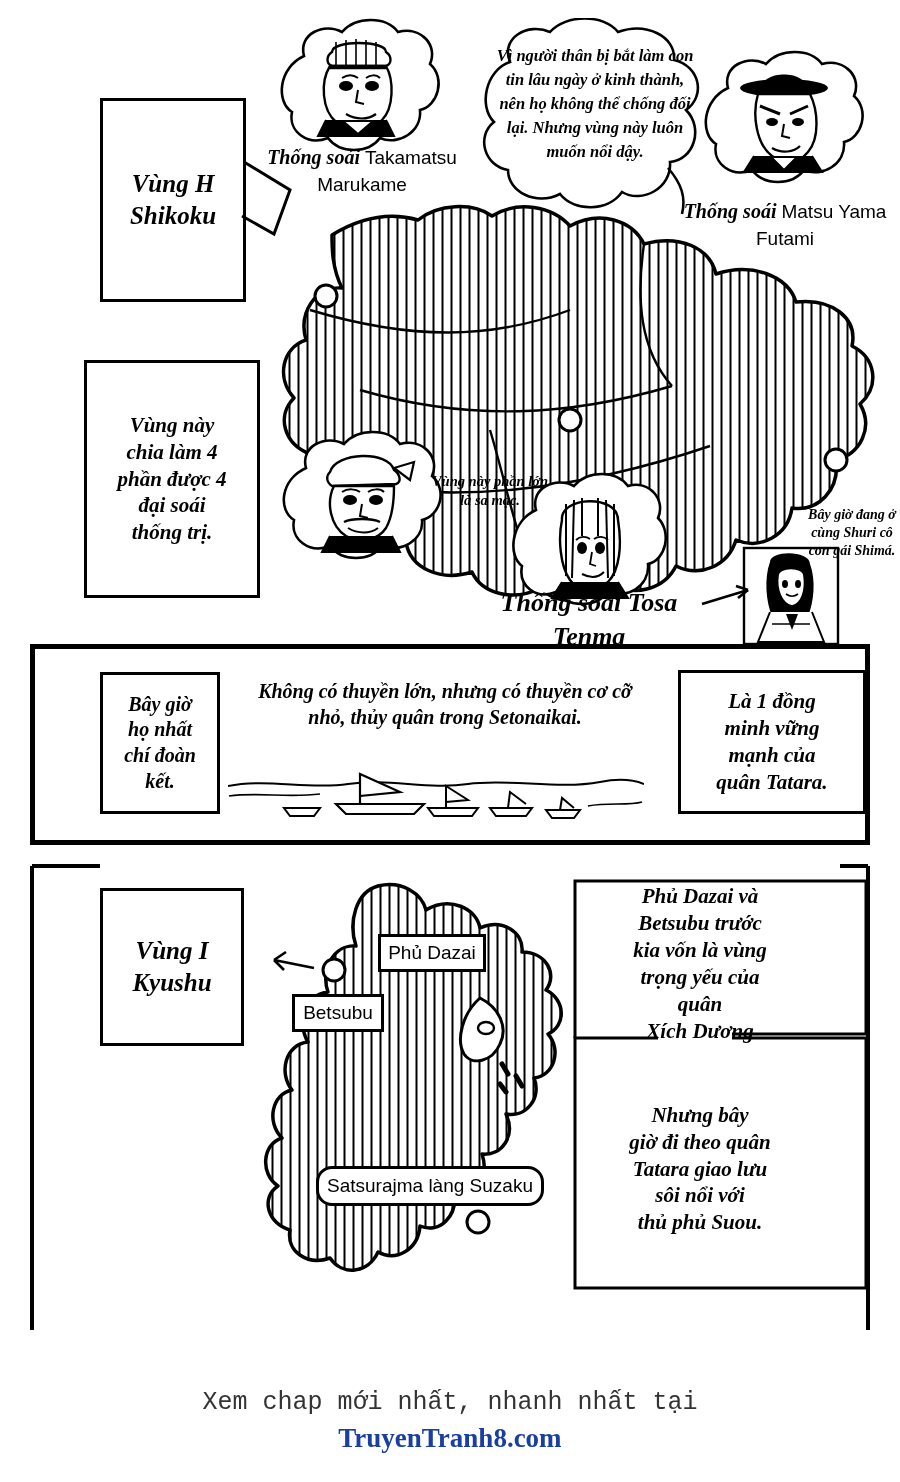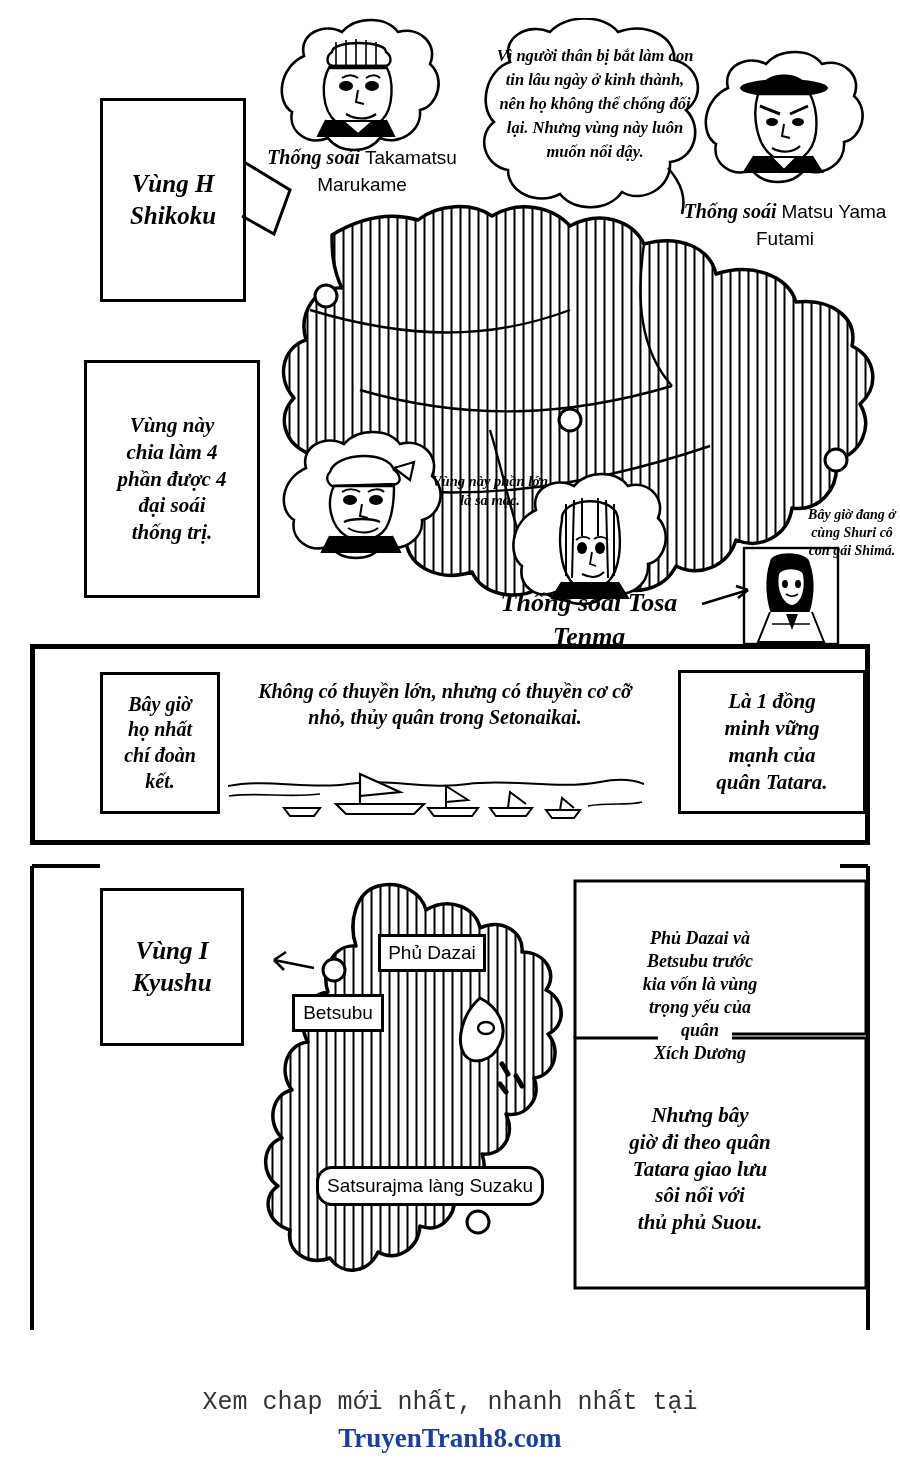--- a/index.html
+++ b/index.html
@@ -291,21 +291,21 @@
   <div class="box" style="left:378px;top:934px;width:108px;height:38px;font-size:19px;font-family:'Liberation Sans',sans-serif;">
     <span>Phủ Dazai</span>
   </div>
   <div class="box" style="left:292px;top:994px;width:92px;height:38px;font-size:19px;font-family:'Liberation Sans',sans-serif;">
     <span>Betsubu</span>
   </div>
   <div class="box" style="left:316px;top:1166px;width:228px;height:40px;font-size:19px;font-family:'Liberation Sans',sans-serif;border-radius:16px;">
     <span>Satsurajma làng Suzaku</span>
   </div>
 
-  <div class="box" style="left:588px;top:888px;width:224px;height:152px;border:none;font-size:18px;align-items:center;margin-top:32px;">
+  <div class="box" style="left:588px;top:888px;width:224px;height:152px;border:none;font-size:21px;align-items:center;">
     <span class="ital">Phủ Dazai và</span>
     <span class="ital">Betsubu trước</span>
     <span class="ital">kia vốn là vùng</span>
     <span class="ital">trọng yếu của</span>
     <span class="ital">quân</span>
     <span class="ital">Xích Dương</span>
   </div>
   <div class="box" style="left:588px;top:1086px;width:224px;height:166px;border:none;font-size:21px;align-items:center;">
     <span class="ital">Nhưng bây</span>
     <span class="ital">giờ đi theo quân</span>

